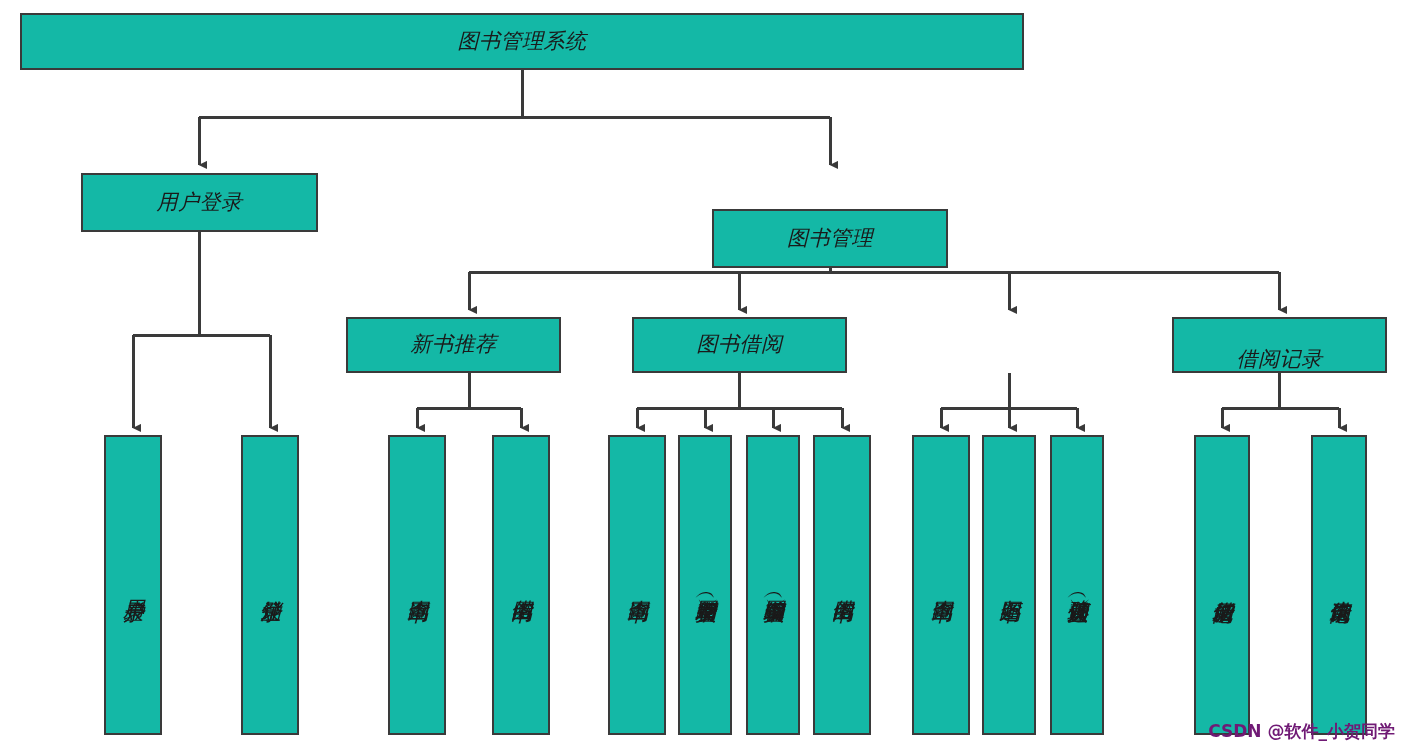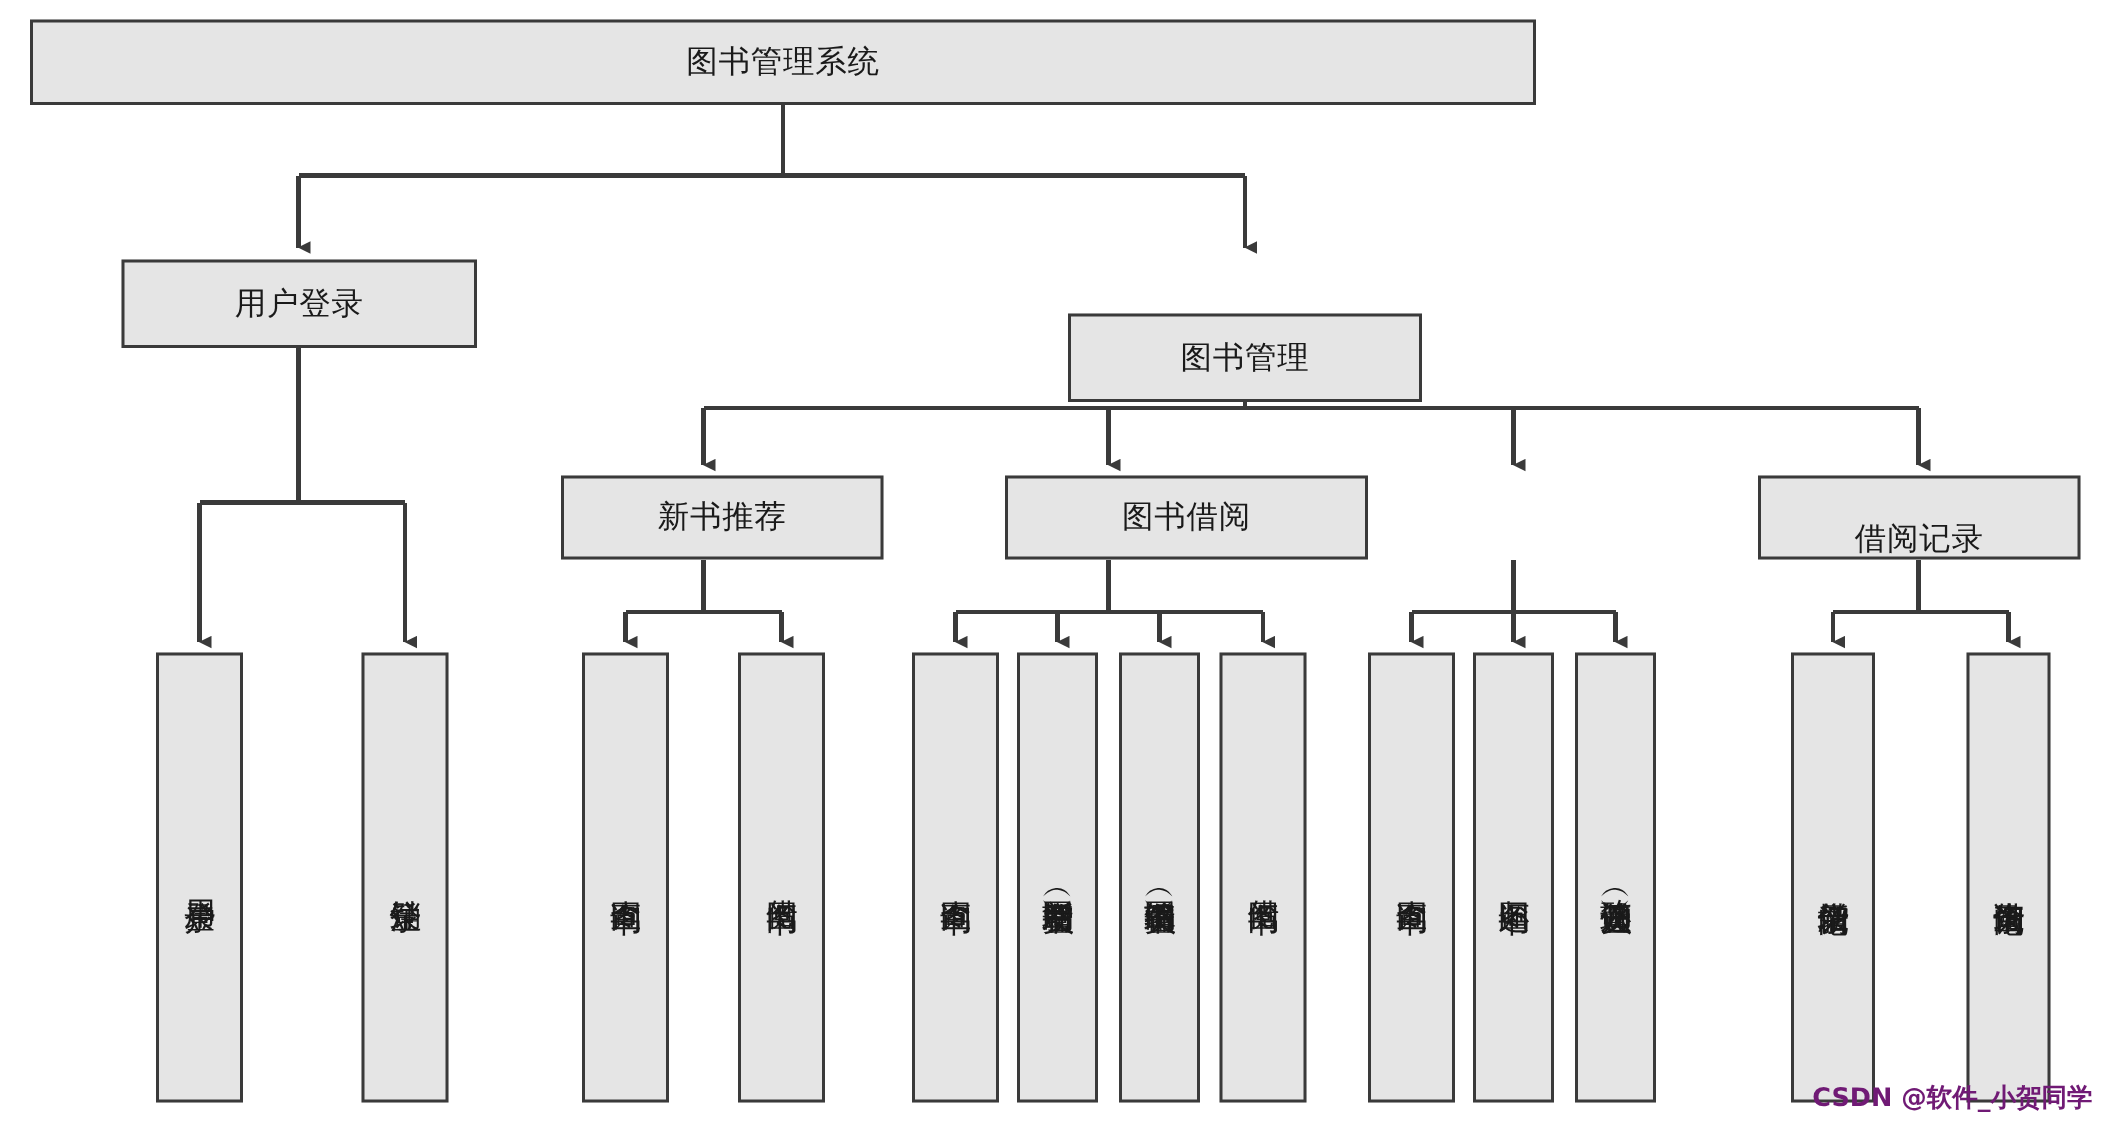--- a/index.html
+++ b/index.html
@@ -22,26 +22,27 @@
   #edges-layer {
     position: absolute;
     left: 0;
     top: 0;
     width: 1405px;
     height: 747px;
   }
   .node-box {
     position: absolute;
     box-sizing: border-box;
-    background: #e5e5e5;
+    background: #14b8a6;
     border: 2px solid #3a3a3a;
     display: flex;
     align-items: center;
     justify-content: center;
     color: #1a1a1a;
+    font-style: italic;
   }
   .node-label-h {
     font-size: 21px;
     line-height: 1.1;
     letter-spacing: 0.5px;
     white-space: nowrap;
   }
   .node-box.vertical {
     align-items: center;
     justify-content: center;
@@ -130,25 +131,25 @@
   </div>
 
   <div class="node-box" style="left:81px; top:173px; width:237px; height:59px;">
     <span class="node-label-h">用户登录</span>
   </div>
 
   <div class="node-box" style="left:712px; top:173px; width:236px; height:59px;margin-top:36px;">
     <span class="node-label-h">图书管理</span>
   </div>
 
-  <div class="node-box" style="left:374px; top:317px; width:215px; height:56px;text-align:center;">
+  <div class="node-box" style="left:346px; top:317px; width:215px; height:56px;text-align:center;">
     <span class="node-label-h">新书推荐</span>
   </div>
 
-  <div class="node-box" style="left:670px; top:317px; width:242px; height:56px;">
+  <div class="node-box" style="left:632px; top:317px; width:215px; height:56px;">
     <span class="node-label-h">图书借阅</span>
   </div>
 
 
   <div class="node-box" style="left:1172px; top:317px; width:215px; height:56px;align-items:flex-end;">
     <span class="node-label-h">借阅记录</span>
   </div>
 
   <div class="node-box vertical" style="left:104px; top:435px; width:58px; height:300px;">
     <span class="node-label-v">用户登录</span>

